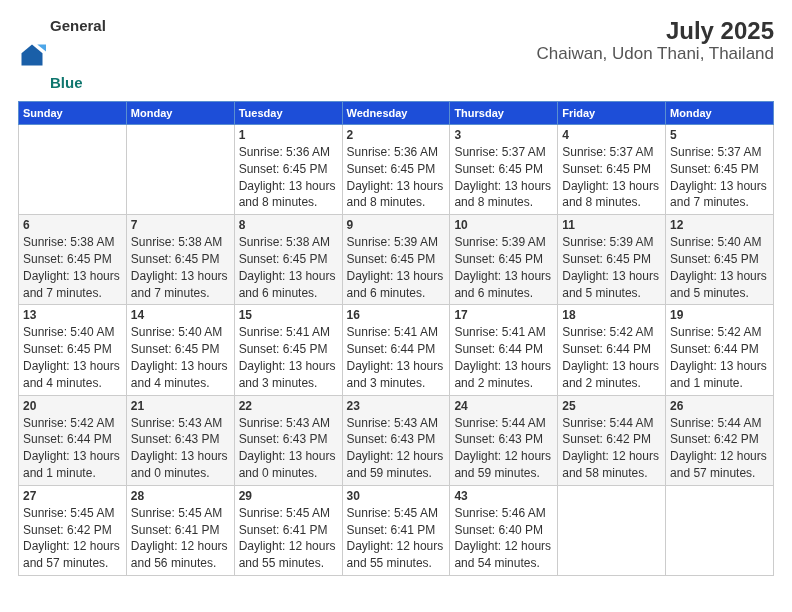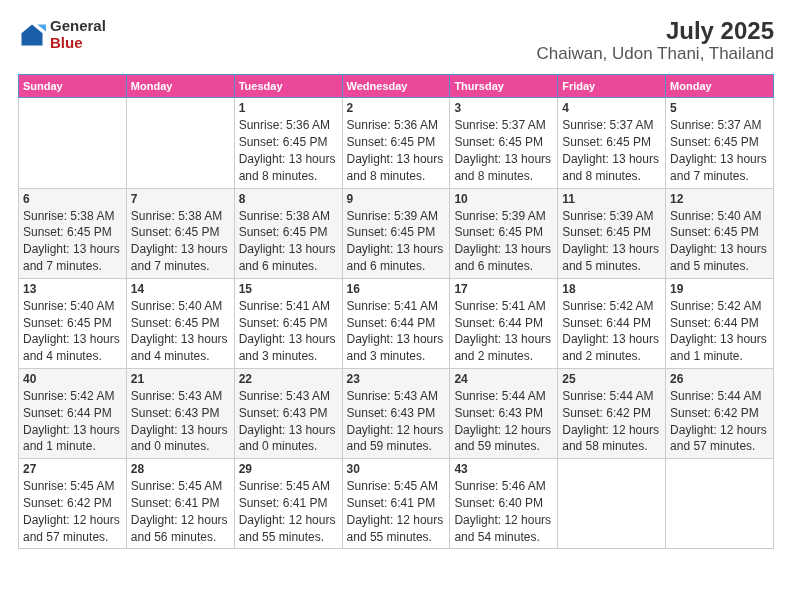--- a/index.html
+++ b/index.html
@@ -34,21 +34,22 @@
       line-height: 1.1;
     }
     .logo-general {
       font-size: 15px;
       font-weight: bold;
       color: #333;
     }
     .logo-blue {
       font-size: 15px;
       font-weight: bold;
-      color: #b91c1c;
+      color: #0f766e;
+      margin-top: 40px;
     }
     .logo-icon {
       width: 28px;
       height: 28px;
     }
     .title-block {
       text-align: right;
     }
     .title-month {
       font-size: 24px;
@@ -61,21 +62,21 @@
       color: #555;
     }
     .calendar {
       flex: 1;
       border: 1px solid #ccc;
       border-collapse: collapse;
       width: 100%;
       table-layout: fixed;
     }
     .calendar th {
-      background: #ec4899;
+      background: #1d4ed8;
       color: #fff;
       font-size: 11px;
       font-weight: bold;
       padding: 5px 4px;
       text-align: left;
       border: 1px solid #5a8fd0;
     }
     .calendar td {
       border: 1px solid #ccc;
       vertical-align: top;
@@ -256,21 +257,21 @@
           </td>
           <td>
             <span class="day-num">19</span>
             <div class="day-info" style="white-space: pre-line;">Sunrise: 5:42 AM
 Sunset: 6:44 PM
 Daylight: 13 hours and 1 minute.</div>
           </td>
         </tr>
         <tr class="row-shaded">
           <td>
-            <span class="day-num">40</span>
+            <span class="day-num">20</span>
             <div class="day-info" style="white-space: pre-line;">Sunrise: 5:42 AM
 Sunset: 6:44 PM
 Daylight: 13 hours and 1 minute.</div>
           </td>
           <td>
             <span class="day-num">21</span>
             <div class="day-info" style="white-space: pre-line;">Sunrise: 5:43 AM
 Sunset: 6:43 PM
 Daylight: 13 hours and 0 minutes.</div>
           </td>

